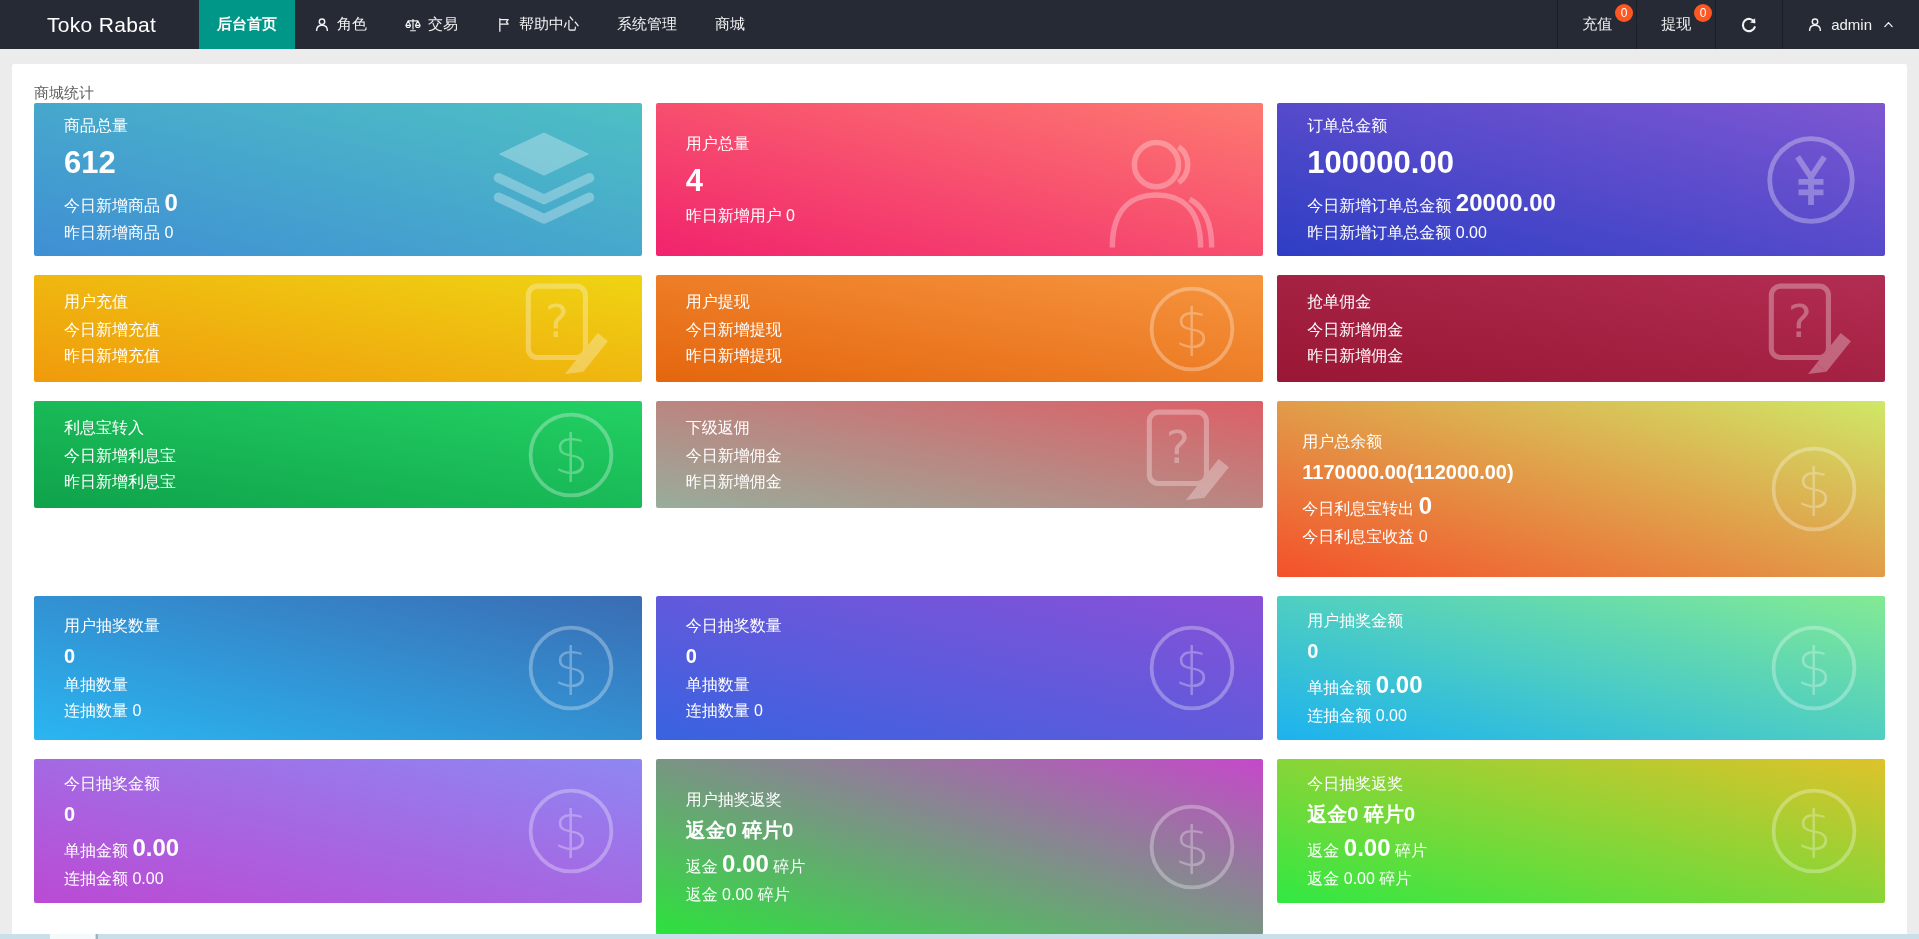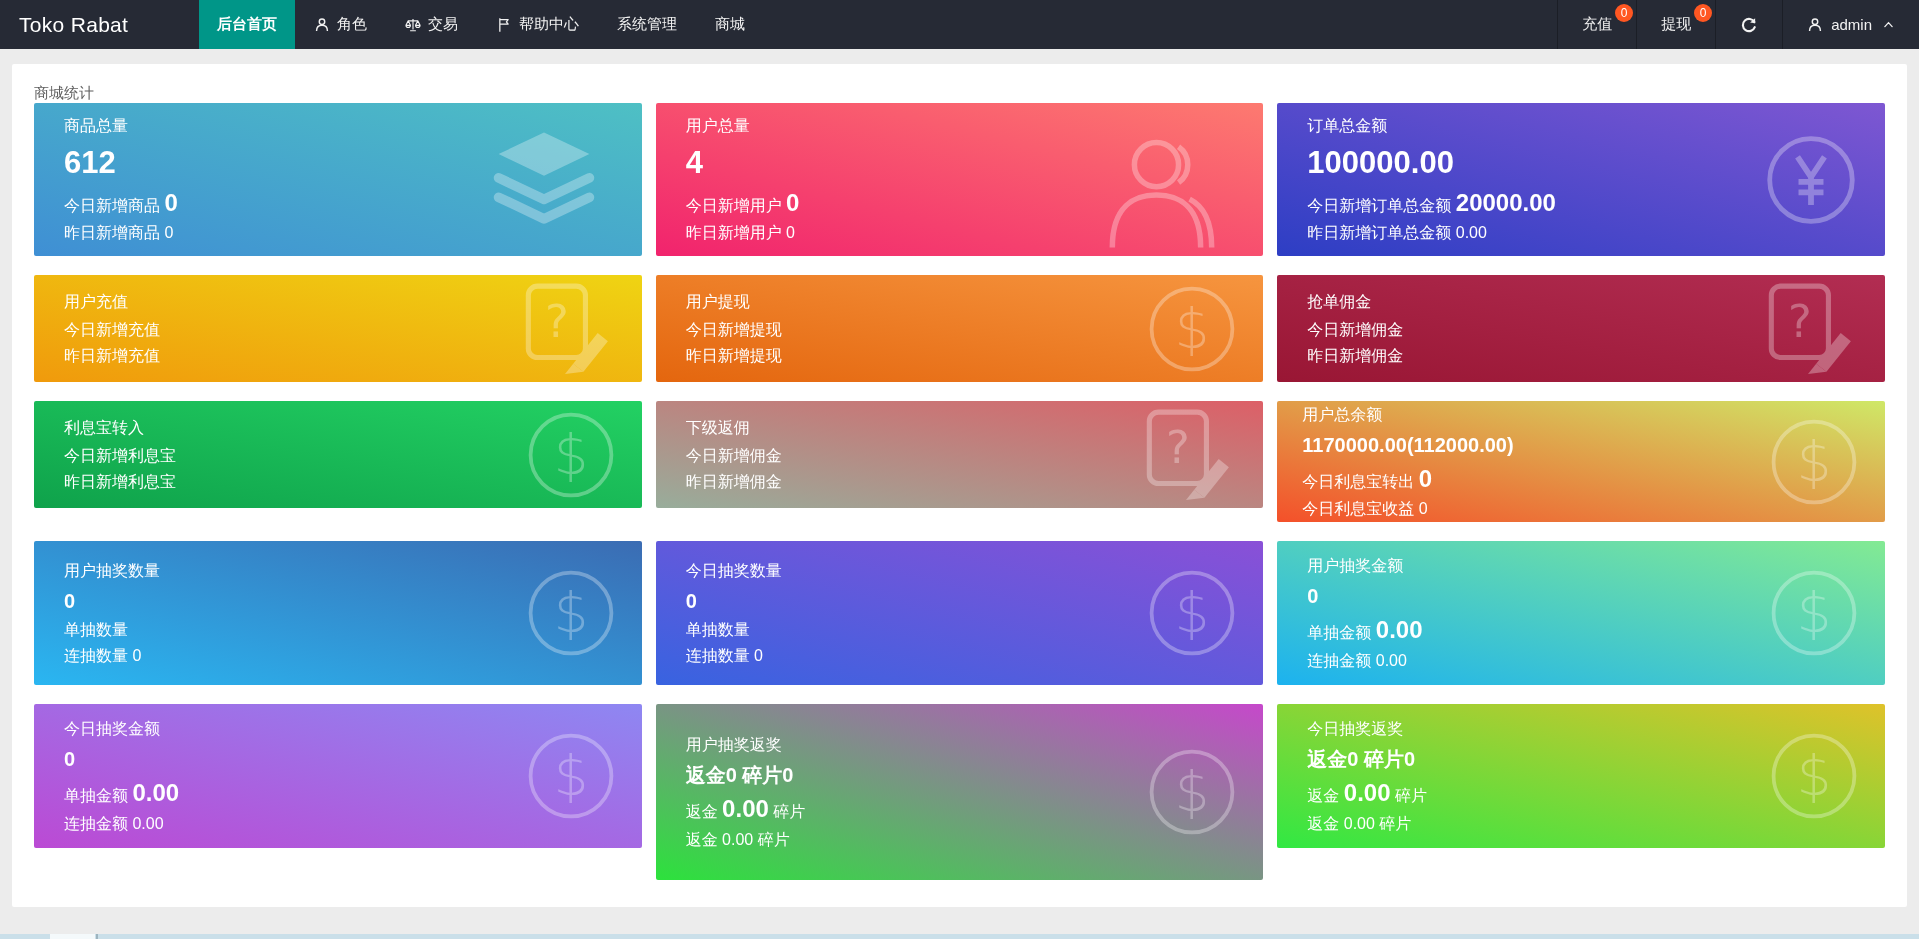--- a/index.html
+++ b/index.html
@@ -1,21 +1,21 @@
 <!DOCTYPE html>
 <html><head>
 <meta charset="utf-8">
 <style>
   * { margin:0; padding:0; box-sizing:border-box; }
   html,body { width:1919px; height:939px; overflow:hidden;
     font-family:"Liberation Sans","DejaVu Sans",sans-serif; background:#ececec; }
 
   
   .navbar { height:49px; background:#262a35; display:flex; align-items:stretch; color:#fff; }
-  .brand { width:199px; display:flex; align-items:center; padding-left:19px;
+  .brand { width:199px; display:flex; align-items:center; padding-left:47px;
            font-size:21px; color:#fff; letter-spacing:.3px; cursor:pointer; }
   .menu { display:flex; align-items:stretch; }
   .mi { display:flex; align-items:center; gap:7px; padding:16px 19px; font-size:15px;
         color:#f2f2f2; text-decoration:none; cursor:pointer; }
   .mi.active { background:#009688; padding:0 18px; color:#fff;font-weight:bold; }
   .nico { display:inline-flex; width:16px; height:16px; }
   .nico svg { width:100%; height:100%; }
   .nav-right { margin-left:auto; display:flex; align-items:stretch; }
   .nav-right .nlink { position:relative; display:flex; align-items:center; gap:8px;
         padding:0 24px; font-size:15px; color:#f2f2f2; text-decoration:none; cursor:pointer;
@@ -147,21 +147,20 @@
             <svg viewBox="0 0 100 100" stroke="#fff" fill="none" stroke-linecap="round" stroke-linejoin="round">
               <path d="M50 6 L92 26 L50 46 L8 26 Z" fill="#fff" stroke="none"></path>
               <path d="M8 48 L50 68 L92 48" stroke-width="9"></path>
               <path d="M8 66 L50 86 L92 66" stroke-width="9"></path>
             </svg>
           </div>
         </article>
         <article class="card" style="height: 153px; background: linear-gradient(to right top, rgb(241, 35, 109), rgb(253, 122, 112));">
           <div class="card-title">用户总量</div>
           <div class="card-line"><span class="seg-xl">4</span></div>
-          <div class="card-line"><span class="seg-n">今日新增用户 </span><span class="seg-lg">0</span></div>
           <div class="card-line"><span class="seg-n">昨日新增用户 0</span></div>
           <div class="card-icon icon-user">
             <svg viewBox="0 0 100 100" stroke="#fff" fill="none" stroke-width="4">
               <circle cx="46" cy="28" r="16"></circle>
               <path d="M14 88 C14 58 30 50 46 50 C62 50 78 58 78 88"></path>
               <path d="M62 15 a16 16 0 0 1 0 26 M70 53 C82 59 86 72 86 88"></path>
             </svg>
           </div>
         </article>
         <article class="card" style="height: 153px; background: linear-gradient(to right top, rgb(45, 62, 196), rgb(126, 87, 210));">
@@ -230,21 +229,21 @@
           <div class="card-line"><span class="seg-n">昨日新增佣金</span></div>
           <div class="card-icon icon-edit">
             <svg viewBox="0 0 100 100" stroke="#fff" fill="none">
               <rect x="16" y="8" width="56" height="70" rx="9" stroke-width="5"></rect>
               <text x="44" y="58" font-size="44" text-anchor="middle" fill="#fff" stroke="none" font-family="DejaVu Sans, sans-serif">?</text>
               <path d="M60 84 L84 54 L94 62 L70 92 Z" fill="#fff" stroke="none"></path>
               <path d="M52 94 L60 84 L70 92 Z" fill="#fff" stroke="none"></path>
             </svg>
           </div>
         </article>
-        <article class="card" style="height: 121px; background: linear-gradient(to right top, rgb(244, 80, 42), rgb(207, 232, 103)); padding-left: 25px;">
+        <article class="card" style="height: 176px; background: linear-gradient(to right top, rgb(244, 80, 42), rgb(207, 232, 103)); padding-left: 25px;">
           <div class="card-title">用户总余额</div>
           <div class="card-line"><span class="seg-md">1170000.00(112000.00)</span></div>
           <div class="card-line"><span class="seg-n">今日利息宝转出 </span><span class="seg-lg">0</span></div>
           <div class="card-line"><span class="seg-n">今日利息宝收益 0</span></div>
           <div class="card-icon icon-dollar">
             <svg viewBox="0 0 100 100" stroke="#fff" fill="none">
               <circle cx="50" cy="50" r="43" stroke-width="4"></circle>
               <text x="50" y="70" font-size="58" text-anchor="middle" fill="#fff" stroke="none" font-family="DejaVu Sans, sans-serif" font-weight="300">$</text>
             </svg>
           </div>

